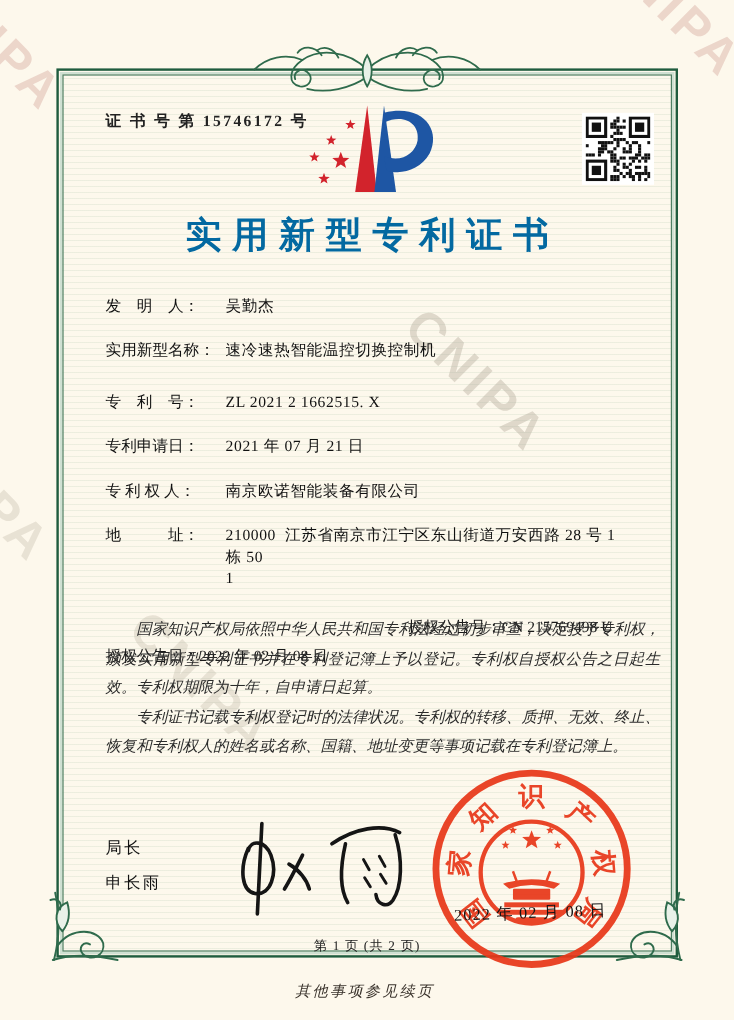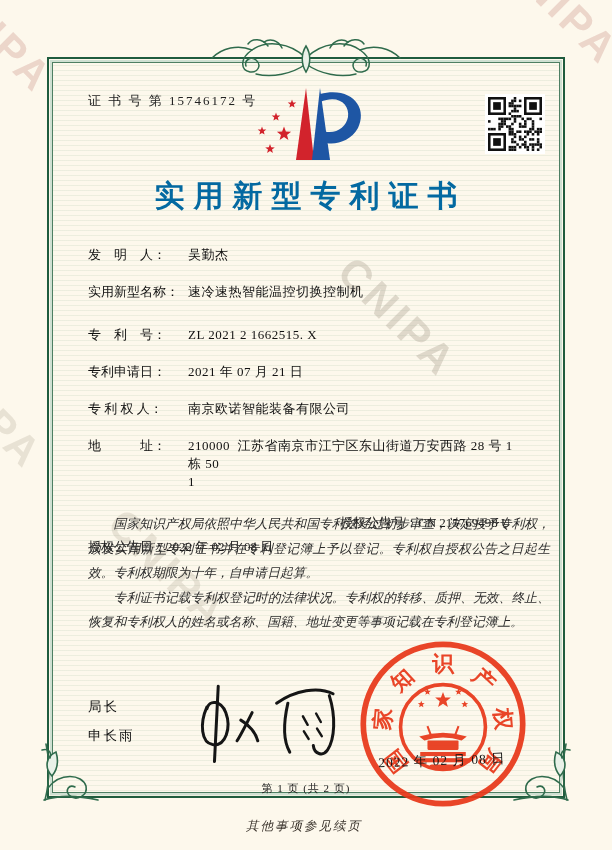--- a/index.html
+++ b/index.html
@@ -35,21 +35,21 @@
   .border-mid{
     position:absolute;inset:1px;border:2px solid #cfe0d2;box-sizing:border-box;
   }
   .border-in{
     position:absolute;inset:0;border:1px solid #4e7f63;box-sizing:border-box;
   }
   .ornament{position:absolute;z-index:3;}
   
   .certno{
     position:absolute;left:88px;top:92px;z-index:4;
-    font-size:13px;letter-spacing:2px;color:#222;
+    font-size:13px;letter-spacing:2px;color:#222;font-weight:bold;
   }
   .logo{position:absolute;left:250px;top:84px;z-index:4;}
   .qr{
     position:absolute;left:485px;top:94px;width:60px;height:60px;
     background:#fff;z-index:4;padding:3px;box-sizing:border-box;
   }
   .title{
     position:absolute;left:0;top:176px;width:612px;z-index:4;
     text-align:center;font-size:30px;font-weight:bold;color:#0369a1;
     letter-spacing:9px;text-indent:9px;

